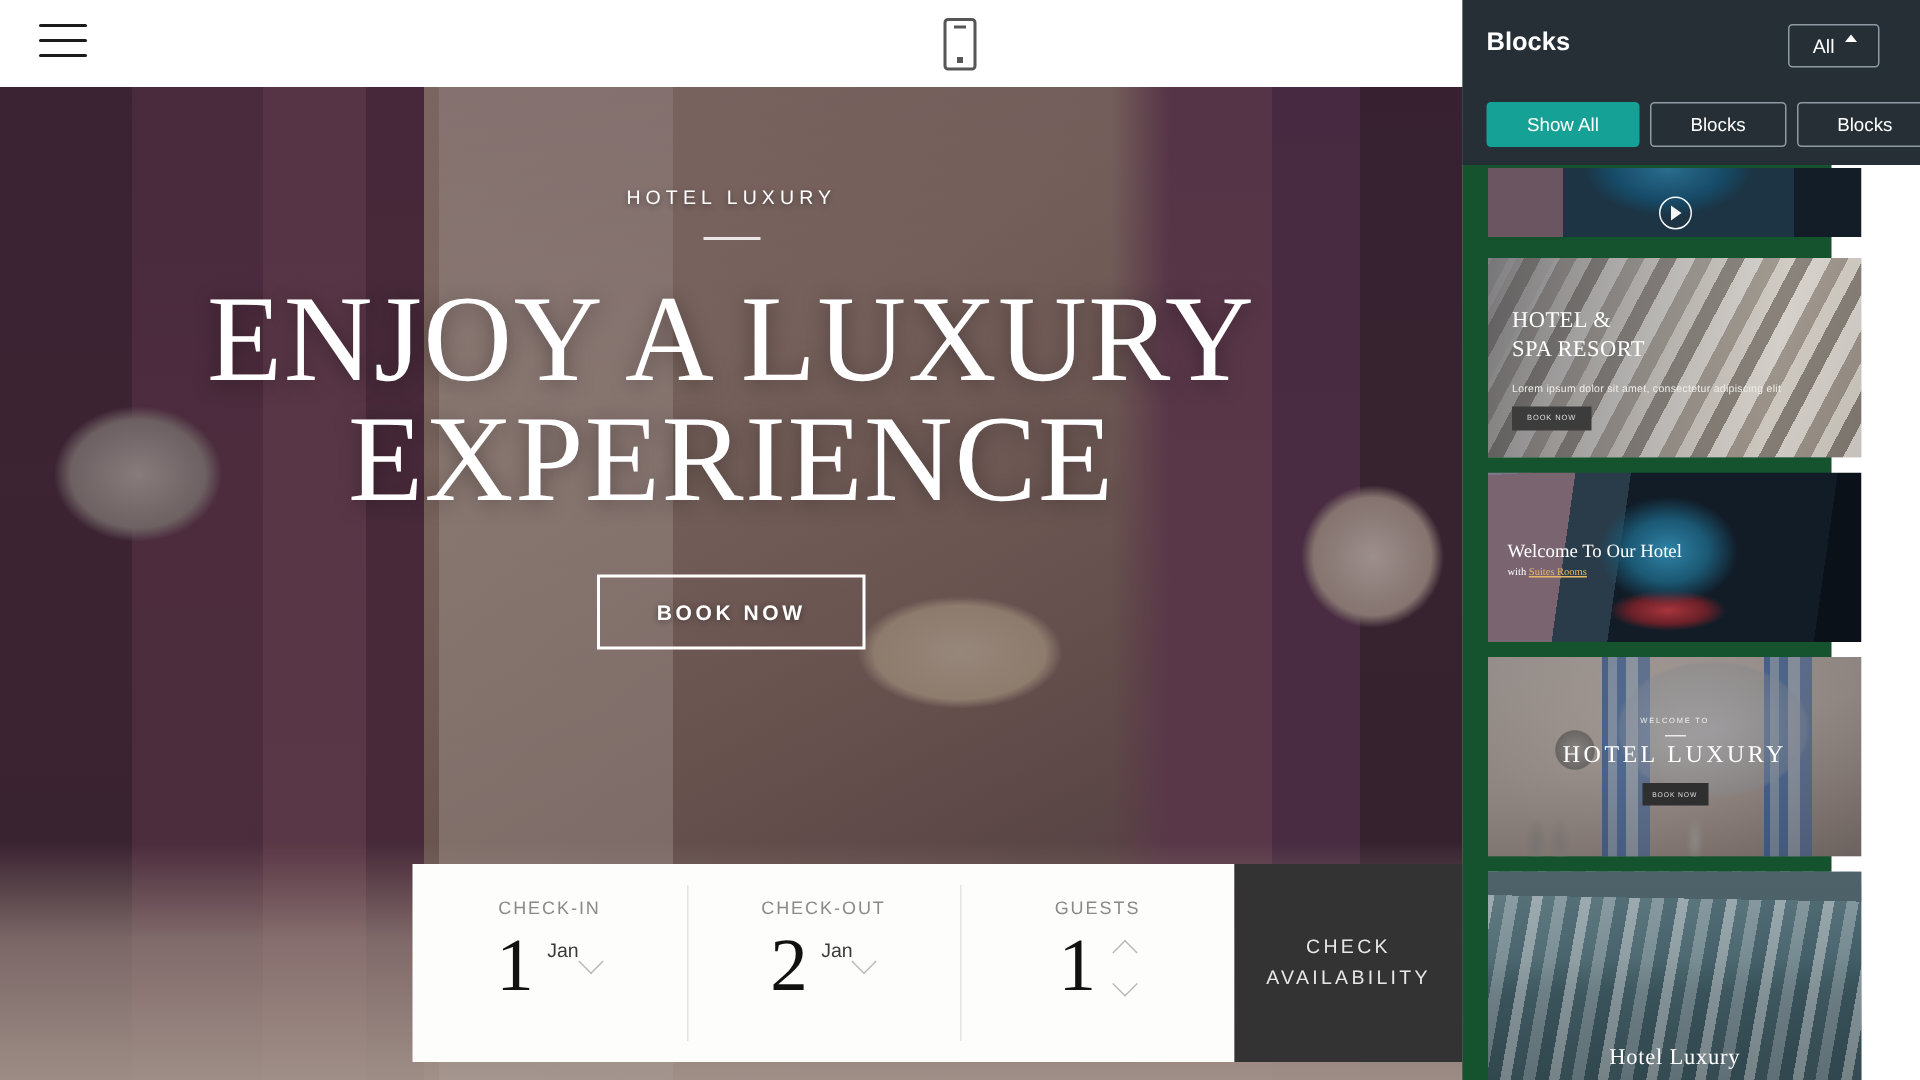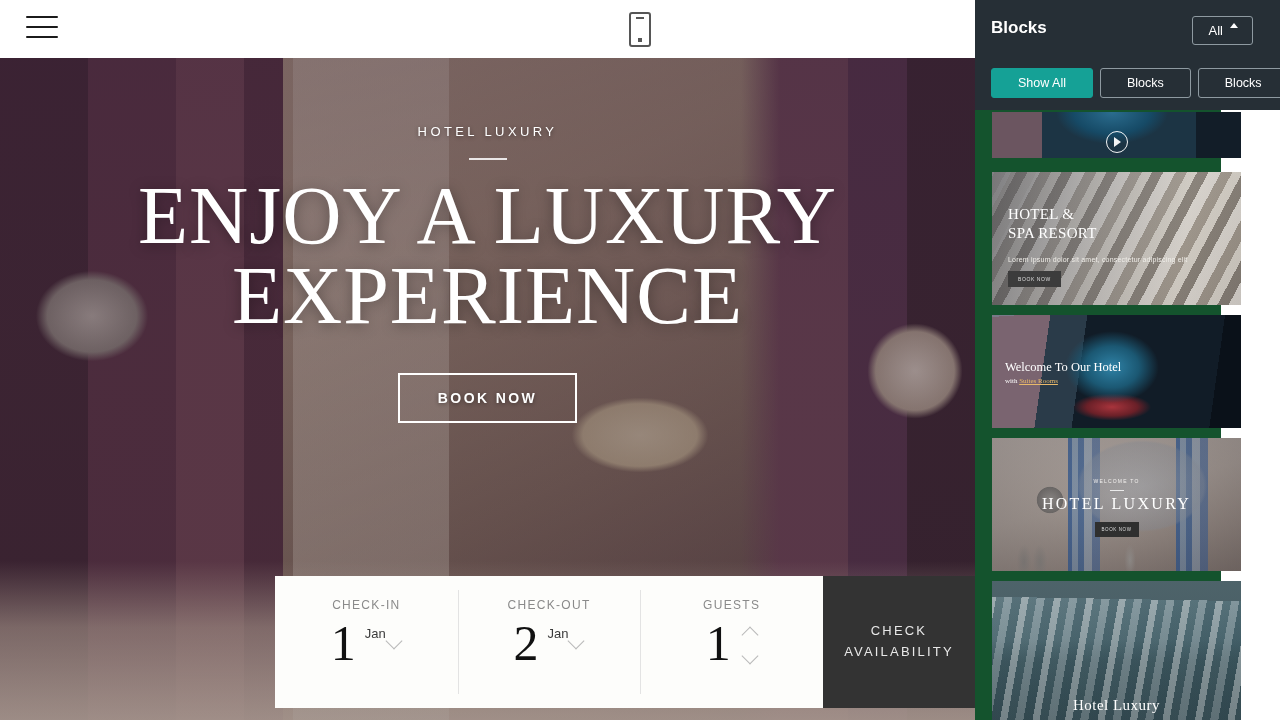--- a/index.html
+++ b/index.html
@@ -87,21 +87,21 @@
   }
   .eyebrow {
     color: #fff; font-size: 13px; letter-spacing: 3.4px; font-weight: 400;
     text-shadow: 0 1px 4px rgba(0,0,0,.45);
   }
   .divider-line {
     width: 38px; height: 2px; background: rgba(255,255,255,.85);
     margin-top: 19px;
   }
   .hero-title {
-    margin-top: 16px;
+    margin-top: 26px;
     font-family: "Liberation Serif", "DejaVu Serif", serif;
     font-size: 82px; line-height: 0.98;
     color: #ffffff; text-align: center; font-weight: 400;
     letter-spacing: 1px;
     text-shadow: 0 2px 14px rgba(0,0,0,.35);
     max-width: 860px;
   }
   .book-btn {
     margin-top: 36px;
     border: 2px solid #ffffff; background: transparent;

